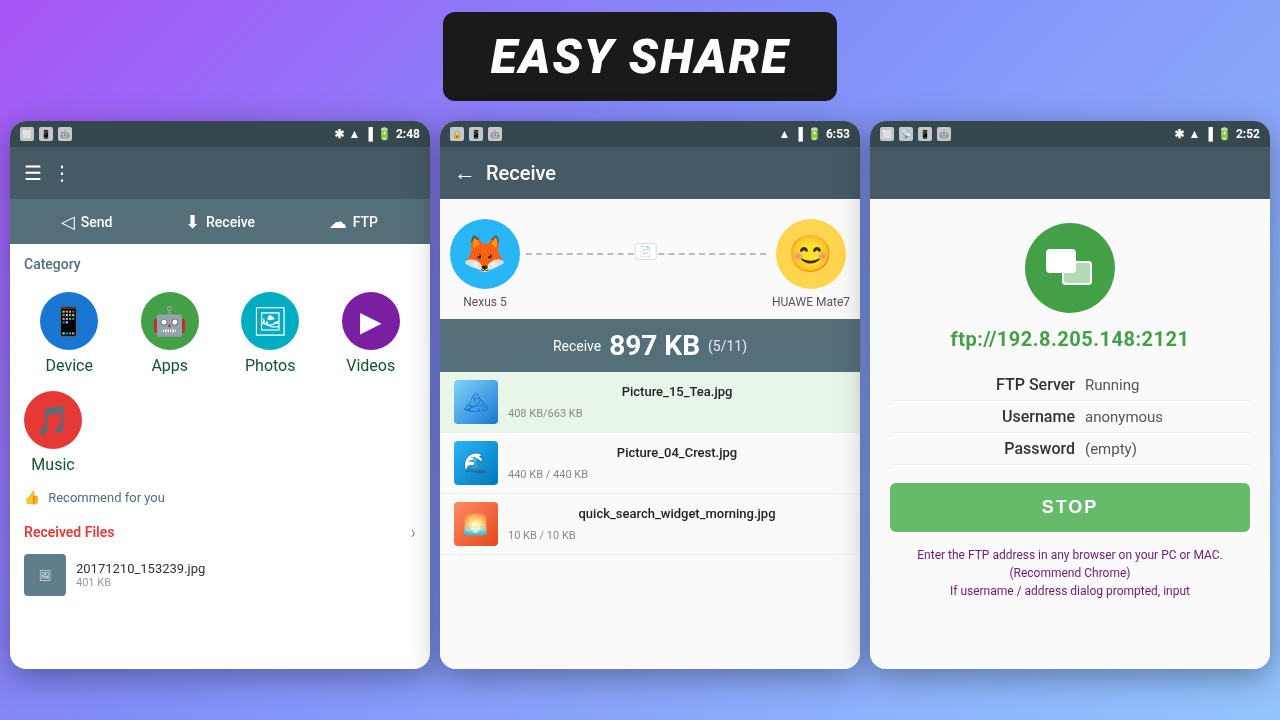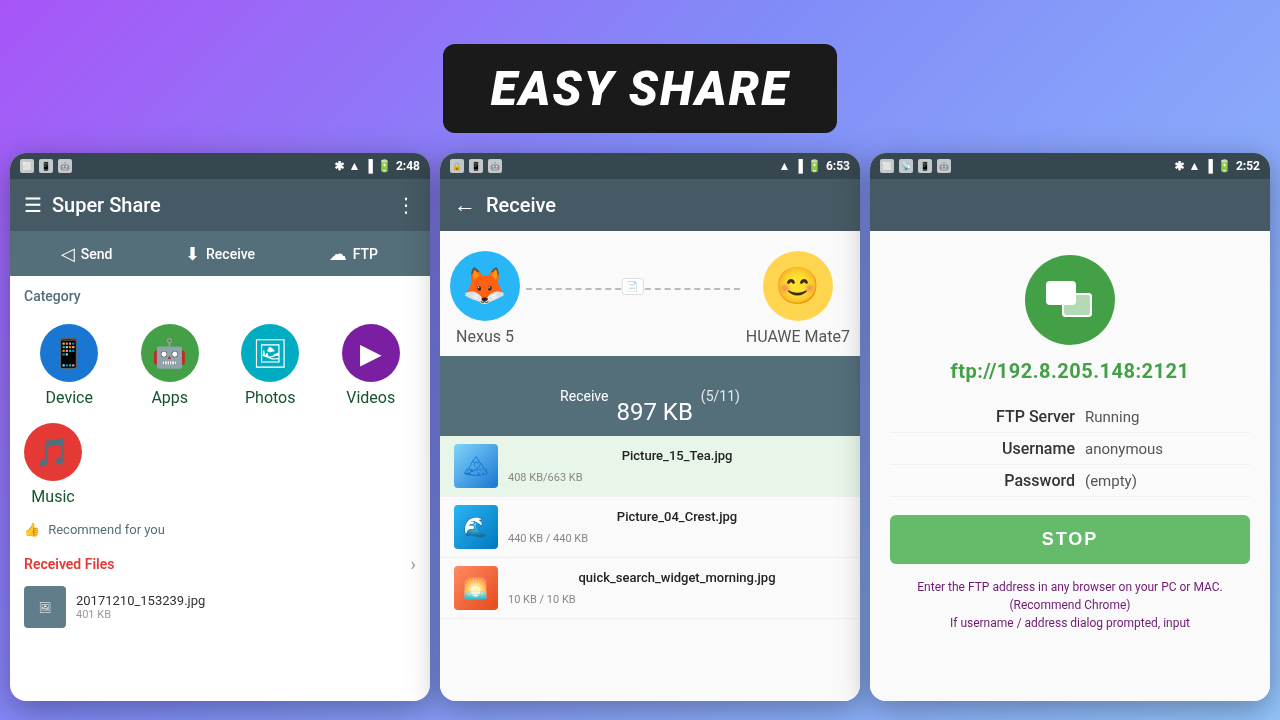--- a/index.html
+++ b/index.html
@@ -9,21 +9,21 @@
       overflow: hidden;
       font-family: 'Roboto', Arial, sans-serif;
       background: linear-gradient(135deg, #a855f7 0%, #818cf8 40%, #93c5fd 100%);
       display: flex;
       flex-direction: column;
       align-items: center;
     }
 
     
     .banner {
-      margin-top: 44px;
+      margin-top: 12px;
       background: #1a1a1a;
       border-radius: 12px;
       padding: 16px 48px;
       display: flex;
       align-items: center;
       justify-content: center;
     }
     .banner-text {
       font-size: 48px;
       font-weight: 900;
@@ -276,21 +276,21 @@
       border-radius: 50%;
       display: flex;
       align-items: center;
       justify-content: center;
       overflow: hidden;
       font-size: 36px;
     }
     .avatar-blue { background: #29b6f6; }
     .avatar-yellow { background: #ffd54f; }
     .device-name {
-      font-size: 16px;
+      font-size: 12px;
       color: #555;
     }
     .dashed-line {
       flex: 1;
       border-top: 2px dashed #bbb;
       margin: 0 6px;
       margin-bottom: 20px;
       position: relative;
     }
     .file-icon-mid {
@@ -311,23 +311,22 @@
       background: #546e7a;
       color: #fff;
       display: flex;
       align-items: center;
       justify-content: center;
       gap: 8px;
       padding: 10px 14px;
       font-size: 14px;
     }
     .receive-size {
-      font-size: 24px;
-      font-weight: normal;
-      margin-top: 32px;
+      font-size: 28px;
+      font-weight: bold;
     }
     .receive-count {
       font-size: 14px;
       opacity: 0.85;
     }
 
     
     .file-list {
       flex: 1;
       overflow: hidden;
@@ -459,21 +458,20 @@
         <span>✱</span>
         <span>▲</span>
         <span>▐</span>
         <span>🔋</span>
         <span>2:48</span>
       </div>
     </div>
 
     <div class="app-bar">
       <span class="hamburger-icon">☰</span>
-      <span class="title">Super Share</span>
       <span class="more-icon">⋮</span>
     </div>
 
     <div class="action-row">
       <div class="action-btn">
         <span class="btn-icon">◁</span>
         <span>Send</span>
       </div>
       <div class="action-btn">
         <span class="btn-icon">⬇</span>

